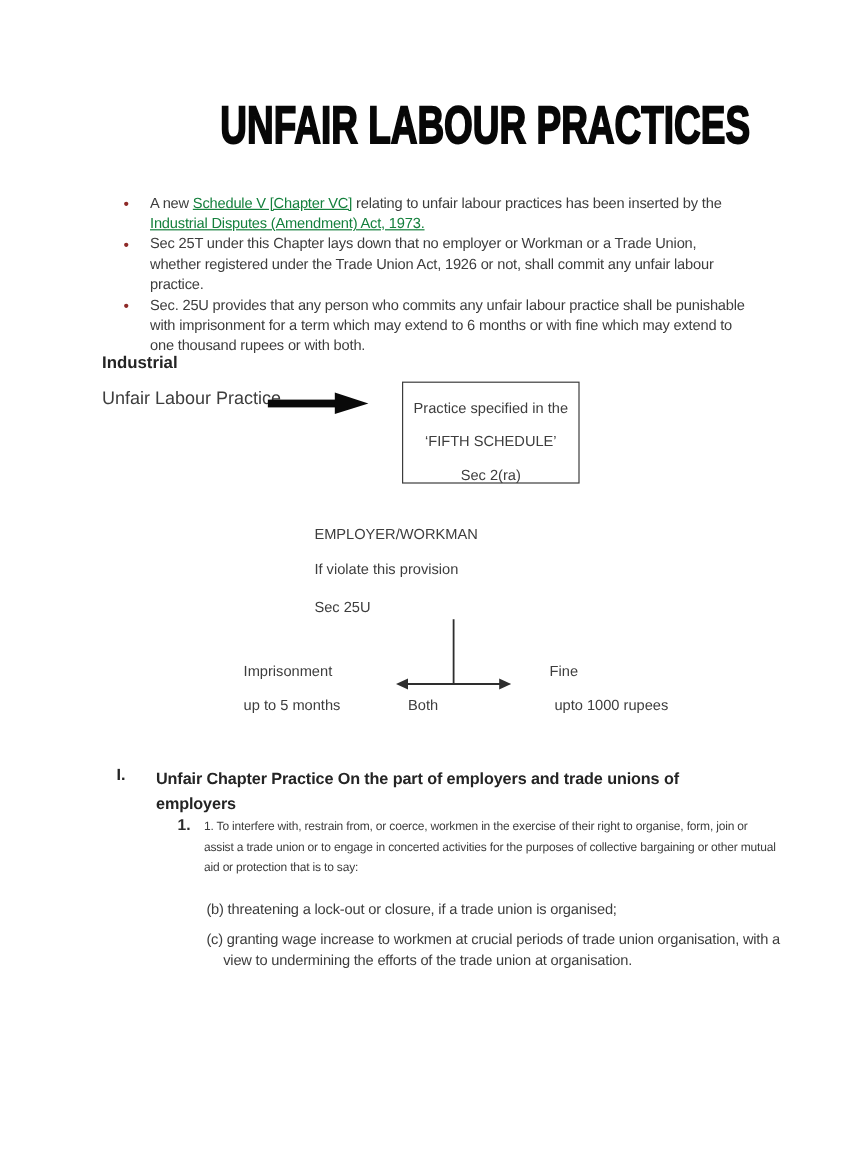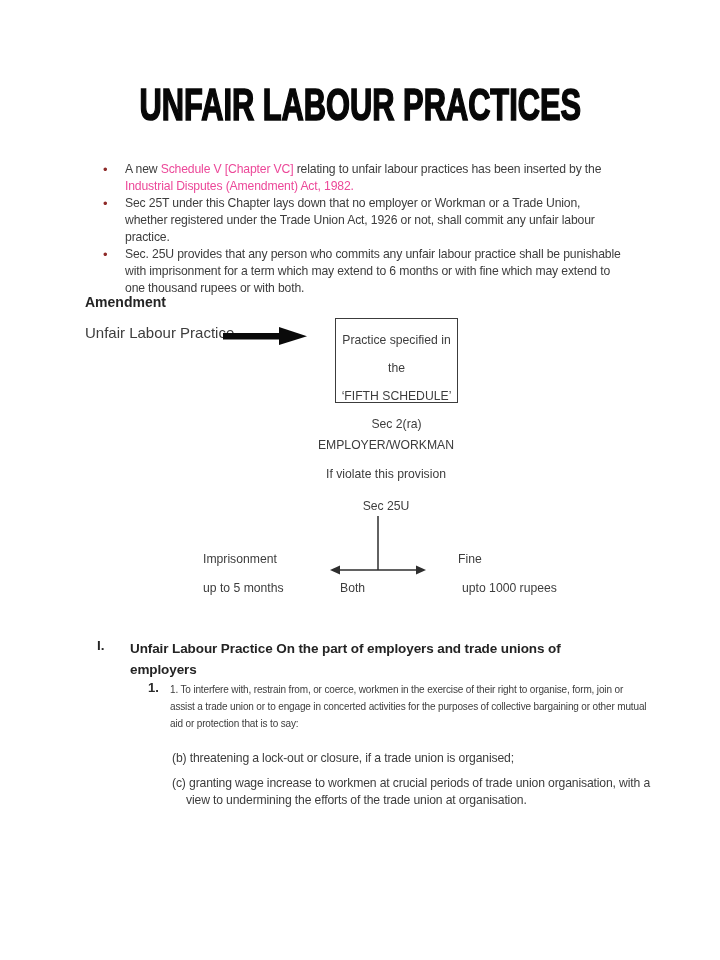--- a/index.html
+++ b/index.html
@@ -16,21 +16,21 @@
     color: #3d3d3d;
     overflow: hidden;
   }
 
   
   .title-wrap {
     position: absolute;
     top: 80px;
     left: 0;
     width: 720px;
-    text-align: center;
+    text-align: right;
   }
   .title {
     display: inline-block;
     font-size: 44px;
     font-weight: 700;
     color: #070707;
     letter-spacing: 0px;
     transform: scaleX(0.70);
     transform-origin: 50% 50%;
     -webkit-text-stroke: 1.6px #070707;
@@ -51,21 +51,21 @@
     display: flex;
     align-items: flex-start;
   }
   .bullet-dot {
     flex: 0 0 22px;
     color: #8e2a28;
     font-size: 13px;
     line-height: 17px;
   }
   .bullet-text { flex: 1; }
-  .red { color: #ec4899; }
+  .red { color: #15803d; text-decoration: underline; }
 
   
   .def-heading {
     position: absolute;
     left: 85px;
     top: 294px;
     font-size: 14px;
     font-weight: 700;
     color: #242424;
   }
@@ -77,36 +77,36 @@
   }
   .def-arrow {
     position: absolute;
     left: 223px;
     top: 326px;
   }
   .def-box {
     position: absolute;
     left: 335px;
     top: 318px;
-    width: 123px;
+    width: 148px;
     height: 85px;
     border: 1.5px solid #3c3c3c;
     text-align: center;
     font-size: 12.2px;
     padding-top: 7px;
     box-sizing: border-box;
   }
   .def-box div { line-height: 28px; }
 
   
   .flow-center {
     position: absolute;
-    left: 286px;
+    left: 262px;
     width: 200px;
-    text-align: center;
+    text-align: left;
     font-size: 12.2px;
   }
   .flow-emp    { top: 438px; }
   .flow-viol   { top: 467px; }
   .flow-sec    { top: 499px; }
   .flow-connector {
     position: absolute;
     left: 330px;
     top: 512px;
   }
@@ -177,33 +177,33 @@
 
 <div class="page">
 
   <div class="title-wrap">
     <span class="title">UNFAIR LABOUR PRACTICES</span>
   </div>
 
   <div class="intro">
     <div class="bullet-item">
       <span class="bullet-dot">•</span>
-      <div class="bullet-text"><span>A new </span><span class="red">Schedule V [Chapter VC]</span><span> relating to unfair labour practices has been inserted by the </span><span class="red">Industrial Disputes (Amendment) Act, 1982.</span></div>
+      <div class="bullet-text"><span>A new </span><span class="red">Schedule V [Chapter VC]</span><span> relating to unfair labour practices has been inserted by the </span><span class="red">Industrial Disputes (Amendment) Act, 1973.</span></div>
     </div>
     <div class="bullet-item">
       <span class="bullet-dot">•</span>
       <div class="bullet-text">Sec 25T under this Chapter lays down that no employer or Workman or a Trade Union, whether registered under the Trade Union Act, 1926 or not, shall commit any unfair labour practice.</div>
     </div>
     <div class="bullet-item">
       <span class="bullet-dot">•</span>
       <div class="bullet-text">Sec. 25U provides that any person who commits any unfair labour practice shall be punishable with imprisonment for a term which may extend to 6 months or with fine which may extend to one thousand rupees or with both.</div>
     </div>
   </div>
 
-  <div class="def-heading">Amendment</div>
+  <div class="def-heading">Industrial</div>
   <div class="def-label">Unfair Labour Practice</div>
 
   <svg class="def-arrow" width="86" height="20" viewBox="0 0 86 20">
     <rect x="0" y="7" width="58" height="6.5" fill="#0a0a0a"></rect>
     <polygon points="56,1 56,19 84,10.2" fill="#0a0a0a"></polygon>
   </svg>
 
   <div class="def-box">
     <div>Practice specified in the</div>
     <div>‘FIFTH SCHEDULE’</div>
@@ -221,21 +221,21 @@
     <polygon points="96,58 86,53.5 86,62.5" fill="#2e2e2e"></polygon>
   </svg>
 
   <div class="flow-label lab-imprisonment">Imprisonment</div>
   <div class="flow-label lab-fine">Fine</div>
   <div class="flow-label lab-6months">up to 5 months</div>
   <div class="flow-label lab-both">Both</div>
   <div class="flow-label lab-1000">upto 1000 rupees</div>
 
   <div class="sec-numeral">I.</div>
-  <div class="sec-heading">Unfair Labour Practice On the part of employers and trade unions of employers</div>
+  <div class="sec-heading">Unfair Chapter Practice On the part of employers and trade unions of employers</div>
 
   <div class="item1-marker">1.</div>
   <div class="item1-text">1. To interfere with, restrain from, or coerce, workmen in the exercise of their right to organise, form, join or assist a trade union or to engage in concerted activities for the purposes of collective bargaining or other mutual aid or protection that is to say:</div>
 
   <div class="subitems">
     <div class="subitem">(b) threatening a lock-out or closure, if a trade union is organised;</div>
     <div class="subitem">(c) granting wage increase to workmen at crucial periods of trade union organisation, with a view to undermining the efforts of the trade union at organisation.</div>
   </div>
 
 </div>

